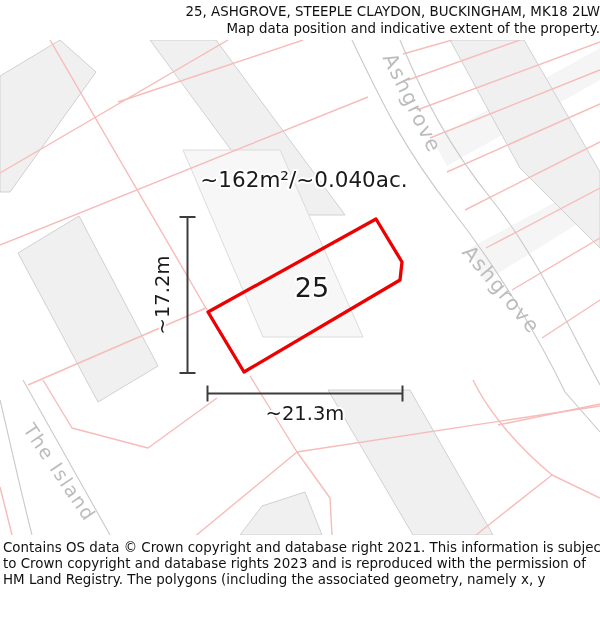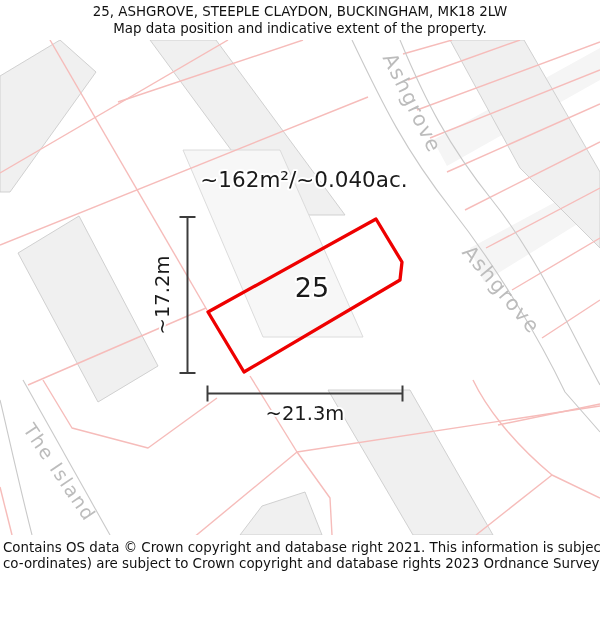--- a/index.html
+++ b/index.html
@@ -1,18 +1,18 @@
 <!DOCTYPE html>
 <html><head>
 <meta charset="utf-8">
 <style>
   html,body{margin:0;padding:0;background:#fff;}
   .page{position:relative;width:600px;height:625px;background:#ffffff;overflow:hidden;
         font-family:"DejaVu Sans","Liberation Sans",sans-serif;color:#1a1a1a;}
-  .title-block{position:absolute;top:4px;left:0;width:600px;text-align:center;
+  .title-block{position:absolute;top:4px;left:0;width:600px;text-align:right;
                font-size:13.4px;line-height:16.5px;color:#111;}
   .map-wrap{position:absolute;top:40px;left:0;width:600px;height:495px;}
   svg text{font-family:"DejaVu Sans","Liberation Sans",sans-serif;}
   .halo{paint-order:stroke;stroke:#ffffff;stroke-width:4px;stroke-linejoin:round;fill:#1a1a1a;}
   .street{fill:#bcbcbc;letter-spacing:1.5px;}
   .footer{position:absolute;top:540px;left:3px;width:597px;font-size:13.4px;
           line-height:16.2px;color:#111;white-space:nowrap;}
 </style>
 </head>
 <body>
@@ -90,16 +90,17 @@
 
     <text class="halo" font-size="21.5" text-anchor="middle" x="304" y="147">~162m²/~0.040ac.</text>
     <text class="halo" font-size="27" text-anchor="middle" x="312" y="257">25</text>
     <text class="halo" font-size="19.5" text-anchor="middle" transform="translate(169,255) rotate(-90)">~17.2m</text>
     <text class="halo" font-size="19.5" text-anchor="middle" x="305" y="380">~21.3m</text>
   </svg>
   </div>
 
   <div class="footer">
     <div>Contains OS data © Crown copyright and database right 2021. This information is subject</div>
-    <div>co-ordinates) are subject to Crown copyright and database rights 2023 Ordnance Survey</div>
+    <div>to Crown copyright and database rights 2023 and is reproduced with the permission of</div>
+    <div>HM Land Registry. The polygons (including the associated geometry, namely x, y</div>
   </div>
 
 </div>
 
 </body></html>

